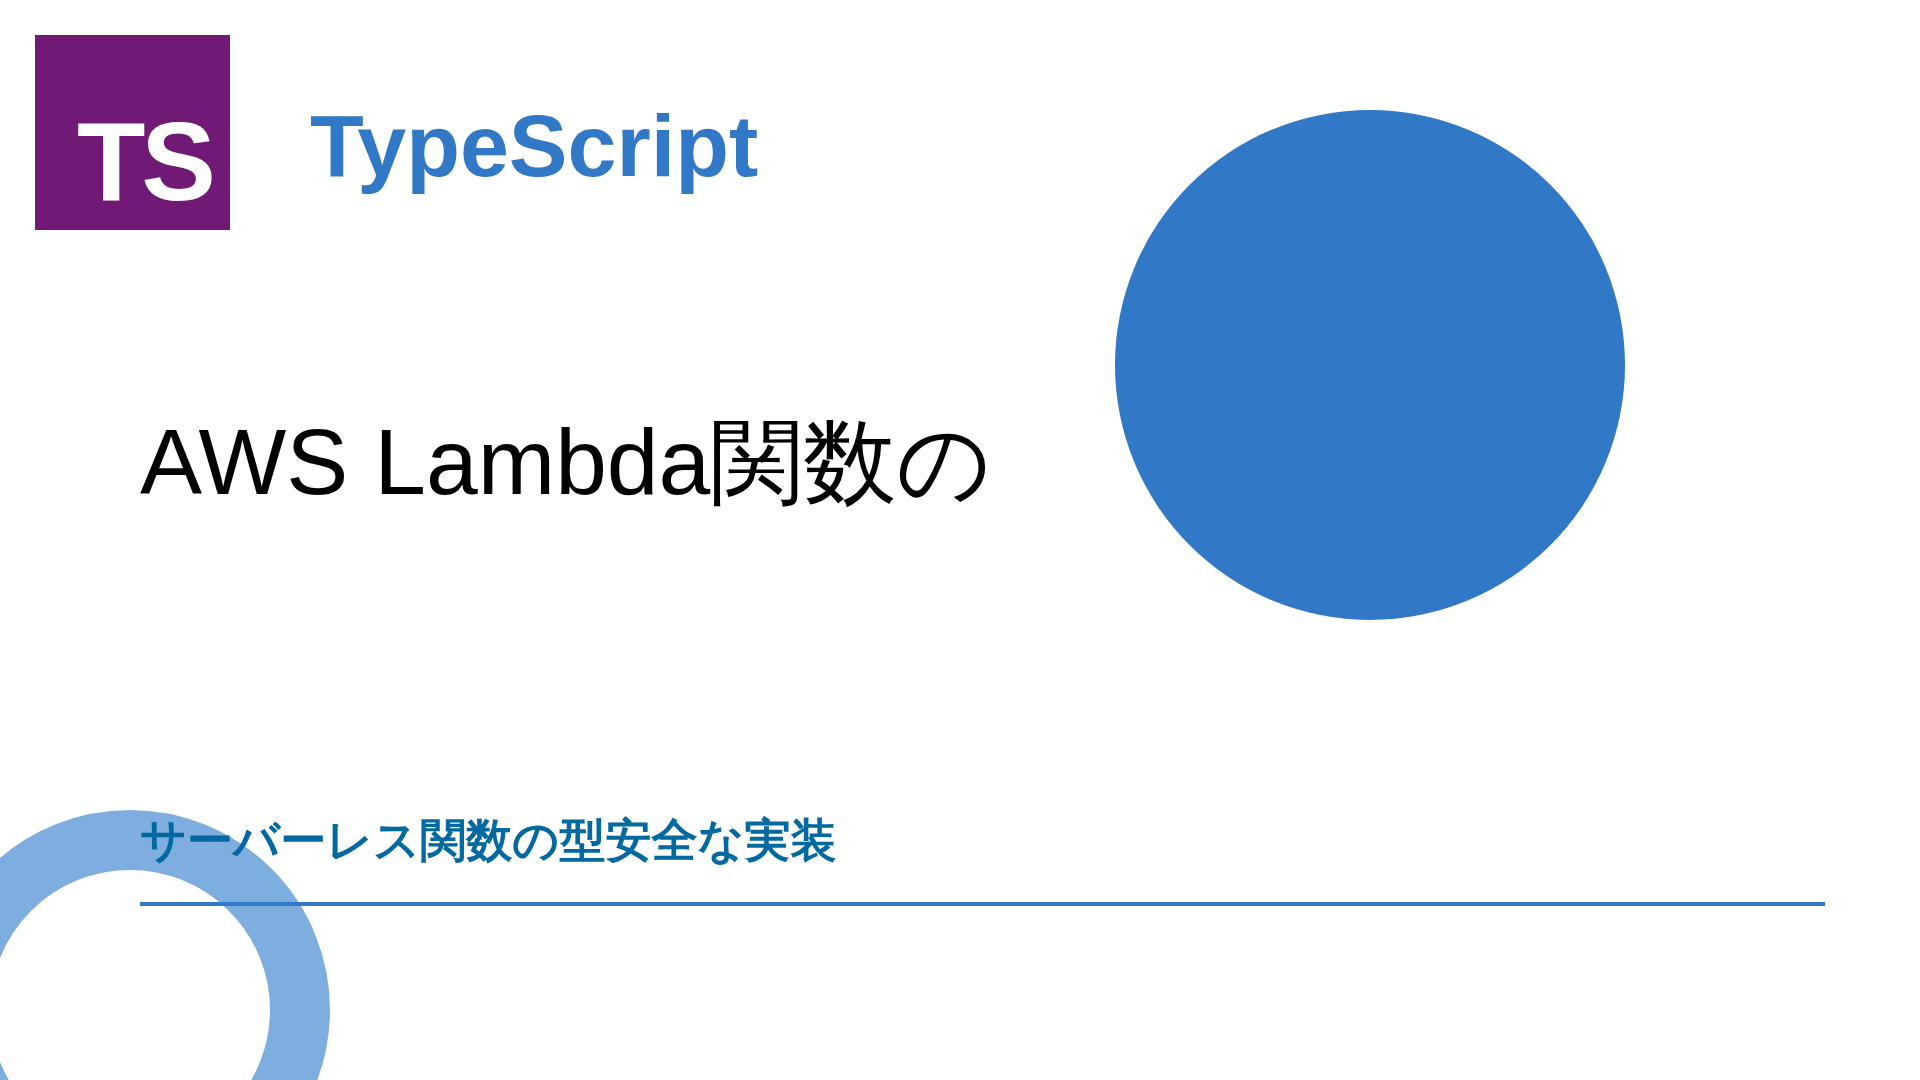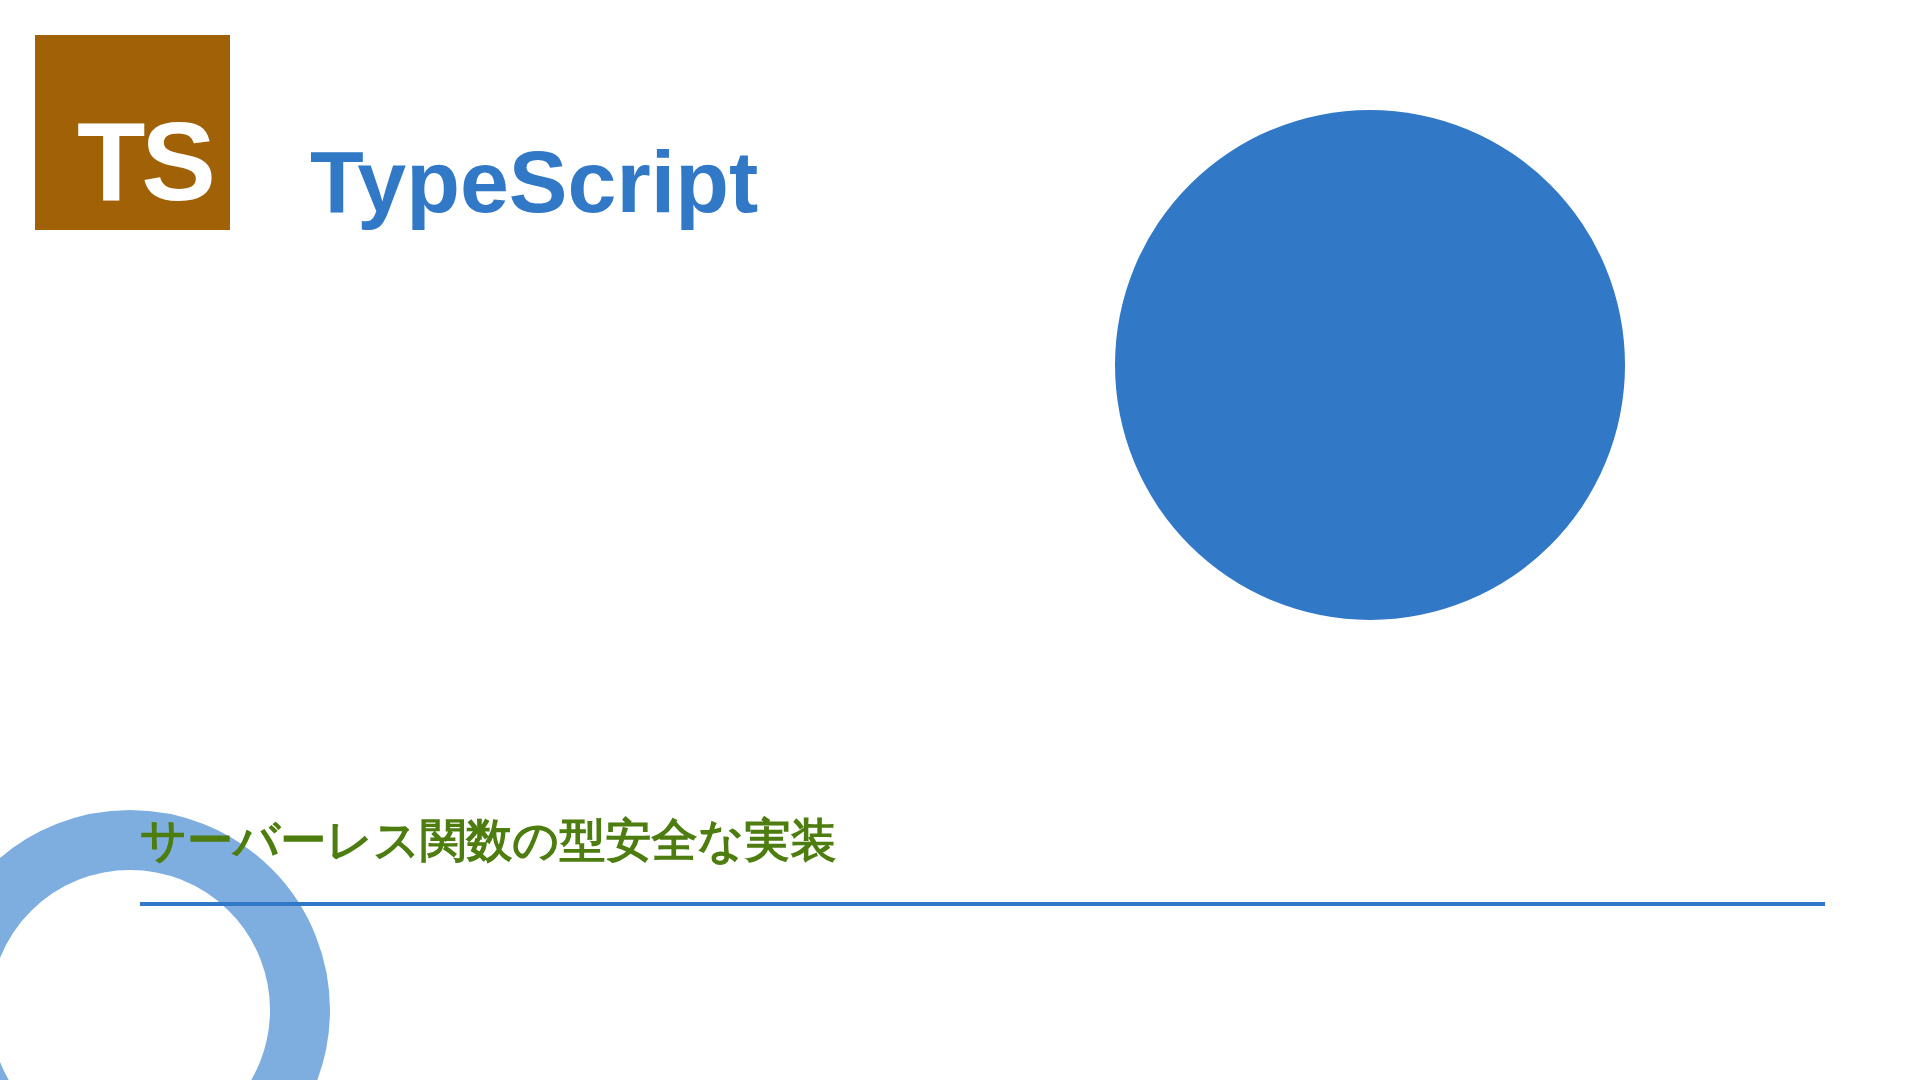--- a/index.html
+++ b/index.html
@@ -14,21 +14,21 @@
       font-family: "Hiragino Sans", "Yu Gothic", "Meiryo", sans-serif;
       position: relative;
       overflow: hidden;
     }
     .logo-box {
       position: absolute;
       top: 35px;
       left: 35px;
       width: 195px;
       height: 195px;
-      background: #a16207;
+      background: #701a75;
       display: flex;
       align-items: flex-end;
       justify-content: flex-end;
       padding: 12px 18px;
     }
     .logo-text {
       font-family: "Segoe UI", Arial, sans-serif;
       color: #ffffff;
       font-size: 112px;
       font-weight: 700;
@@ -36,42 +36,41 @@
       letter-spacing: -4px;
     }
     .language-label {
       position: absolute;
       top: 95px;
       left: 310px;
       font-family: "Comic Sans MS", "Segoe UI", cursive, sans-serif;
       color: #3178c6;
       font-size: 88px;
       font-weight: 600;
-      margin-top: 36px;
     }
     .title {
       position: absolute;
       top: 390px;
       left: 140px;
       font-size: 93px;
       font-weight: 500;
       color: #000000;
       line-height: 1.55;
       font-family: "Yu Gothic", "Hiragino Sans", sans-serif;
     }
     .subtitle-container {
       position: absolute;
       top: 810px;
       left: 140px;
       right: 95px;
     }
     .subtitle {
       font-size: 46px;
       font-weight: 600;
-      color: #4d7c0f;
+      color: #0369a1;
       font-family: "Yu Gothic", "Hiragino Sans", sans-serif;
       padding-bottom: 30px;
     }
     .underline {
       width: 100%;
       height: 4px;
       background: #3178c6;
     }
     .big-circle {
       position: absolute;
@@ -100,18 +99,19 @@
   <span class="logo-text">TS</span>
 </div>
 
 <div class="language-label">TypeScript</div>
 
 <div class="big-circle"></div>
 
 <div class="ring-circle"></div>
 
 <div class="title">
+  <div>AWS Lambda関数の</div>
 </div>
 
 <div class="subtitle-container">
   <div class="subtitle">サーバーレス関数の型安全な実装</div>
   <div class="underline"></div>
 </div>
 
 </body></html>

